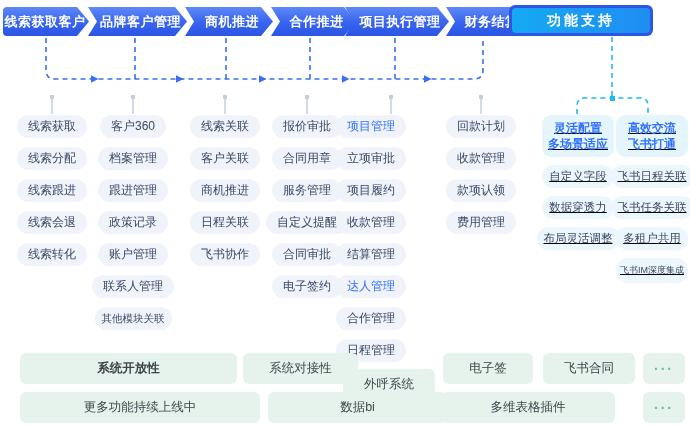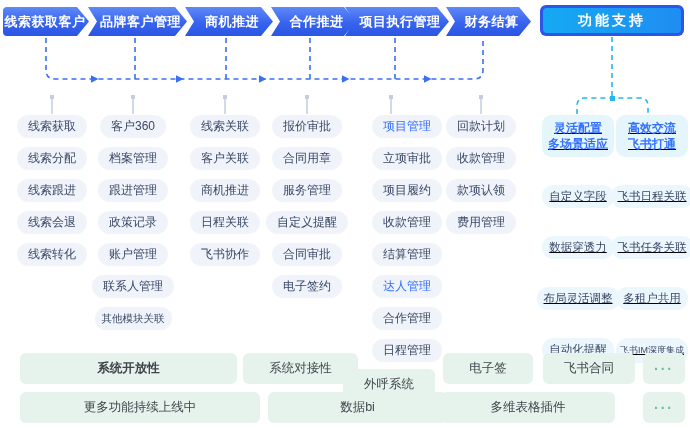--- a/index.html
+++ b/index.html
@@ -18,51 +18,51 @@
     padding:0 6px 0 12px;white-space:nowrap;
   }
   .stage:nth-child(1){left:3px;width:86px;clip-path:polygon(0 0,calc(100% - 12px) 0,100% 50%,calc(100% - 12px) 100%,0 100%);border-radius:4px;padding-left:4px;}
   .stage:nth-child(2){left:88px;width:99px;}
   .stage:nth-child(3){left:185px;width:88px;}
   .stage:nth-child(4){left:271px;width:85px;}
   .stage:nth-child(5){left:345px;width:104px;}
   .stage:nth-child(6){left:446px;width:85px;}
   
   #support-button{
-    position:absolute;left:540px;top:5px;width:144px;height:31px;box-sizing:border-box;
+    position:absolute;left:509px;top:5px;width:144px;height:31px;box-sizing:border-box;
     background:#2d55e6;border-radius:6px;padding:3px;
   }
   #support-button .inner{
     width:100%;height:100%;border-radius:4px;
     background:linear-gradient(90deg,#15a9f2,#1f8df2);
     display:flex;align-items:center;justify-content:center;
     color:#fff;font-weight:bold;font-size:14px;letter-spacing:3px;
   }
   
   #connectors{position:absolute;left:0;top:0;pointer-events:none;}
   
   .col{position:absolute;top:115px;display:flex;flex-direction:column;align-items:center;gap:9px;width:100px;}
   #col-1{left:2px;}  #col-2{left:83px;} #col-3{left:175px;}
-  #col-4{left:257px;}#col-5{left:357px;}#col-6{left:431px;}
+  #col-4{left:257px;}#col-5{left:321px;}#col-6{left:431px;}
   .pill{
     background:#f0f3fa;color:#3a4866;font-size:12px;line-height:13px;
     padding:5px 11px;border-radius:12px;white-space:nowrap;
   }
   .pill.highlight{color:#3370ff;}
   .pill.small{font-size:10.5px;padding:5px 7px;}
   
   .support-group{position:absolute;top:115px;width:76px;display:flex;flex-direction:column;align-items:center;gap:8px;text-decoration:underline;}
   #support-group-1{left:540px;}
   #support-group-2{left:614px;}
   .support-header{
     width:72px;height:42px;background:#e4f6fc;border-radius:9px;
     display:flex;flex-direction:column;align-items:center;justify-content:center;
     color:#3370ff;font-weight:bold;font-size:12px;line-height:16px;white-space:nowrap;
   }
-  .support-group .pill{background:#ebf6fd;font-size:11.5px;padding:5px 7px;margin-top:20px;}
+  .support-group .pill{background:#ebf6fd;font-size:11.5px;padding:5px 7px;}
   .support-group .pill.small{font-size:9px;padding:6px 4px;}
   
   .bottom-box{
     position:absolute;height:31px;background:#e6f3ec;border-radius:6px;
     display:flex;align-items:center;justify-content:center;
     color:#40454d;font-size:12.5px;white-space:nowrap;
   }
   .bottom-box.dots{color:#69bd92;font-weight:bold;letter-spacing:2px;font-size:14px;}
   .row1{top:353px;} .row2{top:392px;}
 </style>
@@ -170,21 +170,20 @@
 
   <div class="support-group" id="support-group-1">
     <div class="support-header">
       <span>灵活配置</span>
       <span>多场景适应</span>
     </div>
     <div style="display:flex;flex-direction:column;align-items:center;gap:8px;">
         <div class="pill">自定义字段</div>
         <div class="pill">数据穿透力</div>
         <div class="pill">布局灵活调整</div>
-        <div class="pill">自动化提醒</div>
       </div>
   </div>
   <div class="support-group" id="support-group-2">
     <div class="support-header">
       <span>高效交流</span>
       <span>飞书打通</span>
     </div>
     <div style="display:flex;flex-direction:column;align-items:center;gap:8px;">
         <div class="pill">飞书日程关联</div>
         <div class="pill">飞书任务关联</div>

